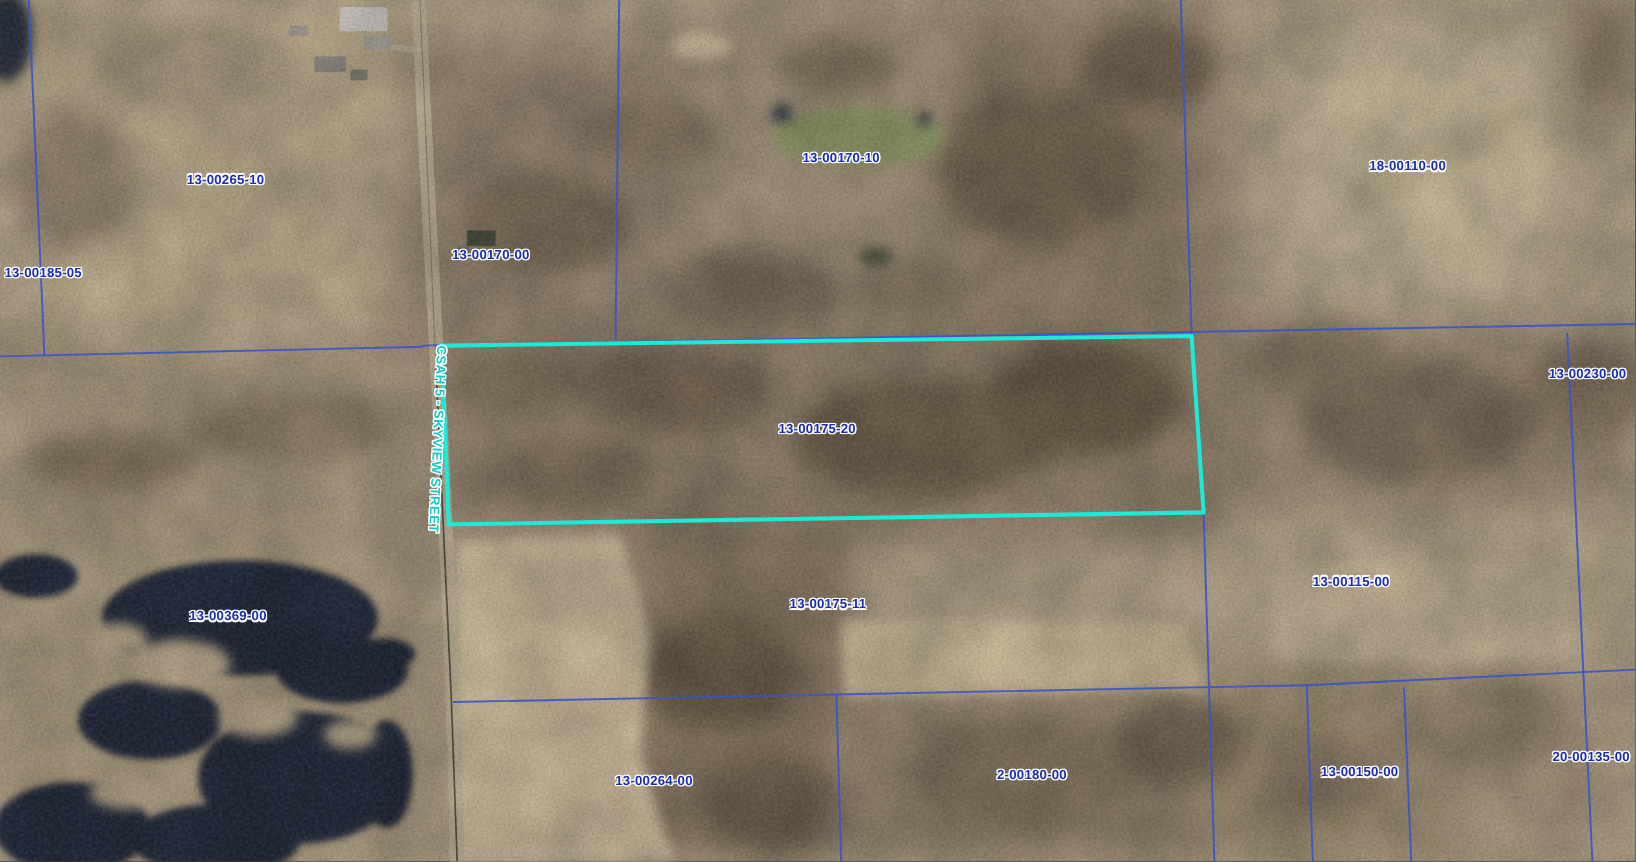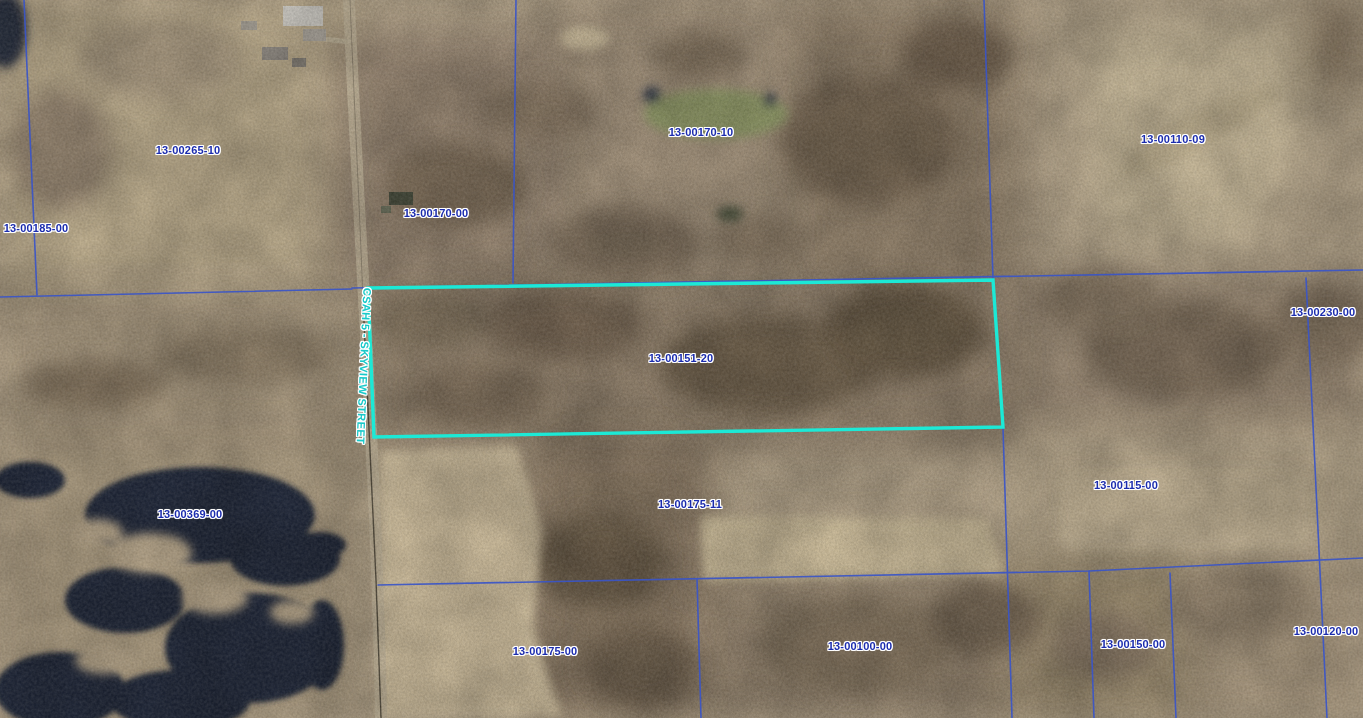--- a/index.html
+++ b/index.html
@@ -172,28 +172,28 @@
       <polyline points="1306,278 1327,718"></polyline>
       <polyline points="1089,571 1094,718"></polyline>
       <polyline points="1170,573 1176,718"></polyline>
     </g>
 
     <polygon points="368,288 993,280 1003,427 374,437" fill="none" stroke="#1ce9d6" stroke-width="3.4" stroke-linejoin="miter"></polygon>
   </svg>
 
   <div class="labels">
     <div class="plabel" style="left:188px;top:150px">13-00265-10</div>
-    <div class="plabel" style="left:36px;top:228px">13-00185-00</div>
-    <div class="plabel" style="left:436px;top:213px">13-00170-00</div>
+    <div class="plabel" style="left:36px;top:228px">13-00185-05</div>
+    <div class="plabel" style="left:409px;top:213px">13-00170-00</div>
     <div class="plabel" style="left:701px;top:132px">13-00170-10</div>
-    <div class="plabel" style="left:1173px;top:139px">13-00110-09</div>
+    <div class="plabel" style="left:1173px;top:139px">18-00110-00</div>
     <div class="plabel" style="left:1323px;top:312px">13-00230-00</div>
-    <div class="plabel" style="left:681px;top:358px">13-00151-20</div>
+    <div class="plabel" style="left:681px;top:358px">13-00175-20</div>
     <div class="plabel" style="left:190px;top:514px">13-00369-00</div>
     <div class="plabel" style="left:690px;top:504px">13-00175-11</div>
     <div class="plabel" style="left:1126px;top:485px">13-00115-00</div>
-    <div class="plabel" style="left:545px;top:651px">13-00175-00</div>
-    <div class="plabel" style="left:860px;top:646px">13-00100-00</div>
+    <div class="plabel" style="left:545px;top:651px">13-00264-00</div>
+    <div class="plabel" style="left:860px;top:646px">2-00180-00</div>
     <div class="plabel" style="left:1133px;top:644px">13-00150-00</div>
-    <div class="plabel" style="left:1326px;top:631px">13-00120-00</div>
+    <div class="plabel" style="left:1326px;top:631px">20-00135-00</div>
     <div class="road-label" style="left:364px;top:366px">CSAH 5 - SKYVIEW STREET</div>
   </div>
 </div>
 
 </body></html>

